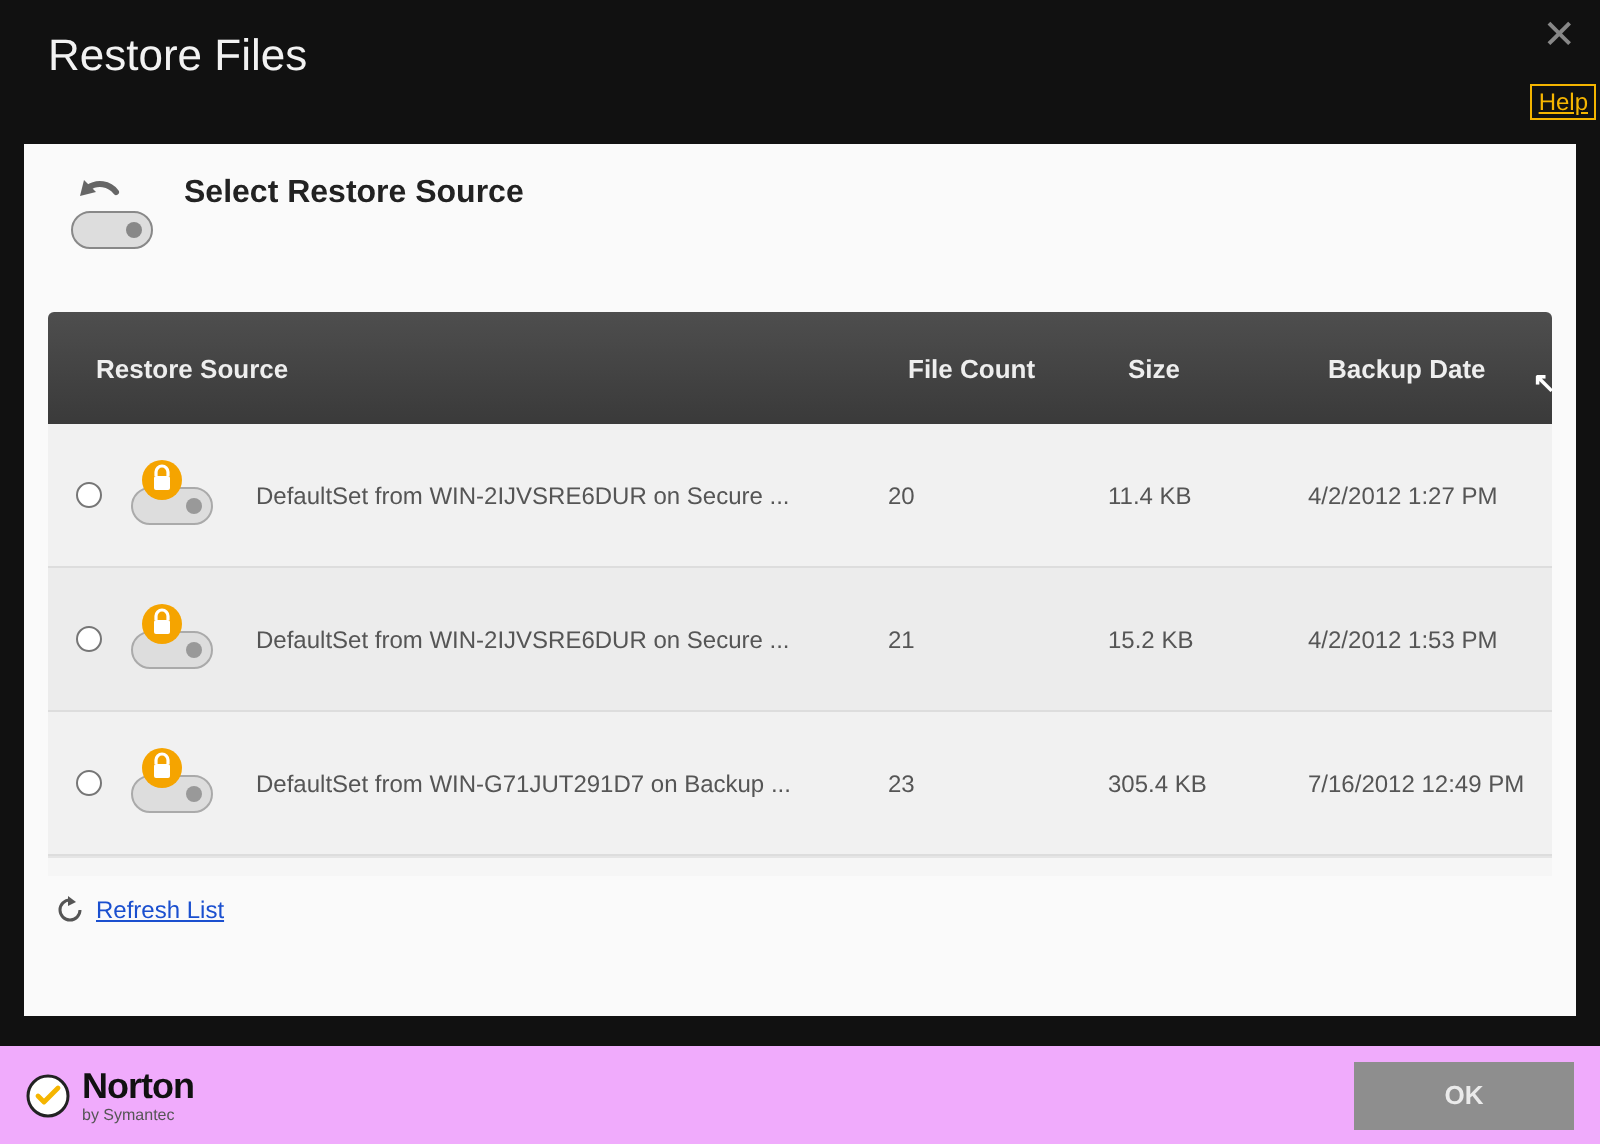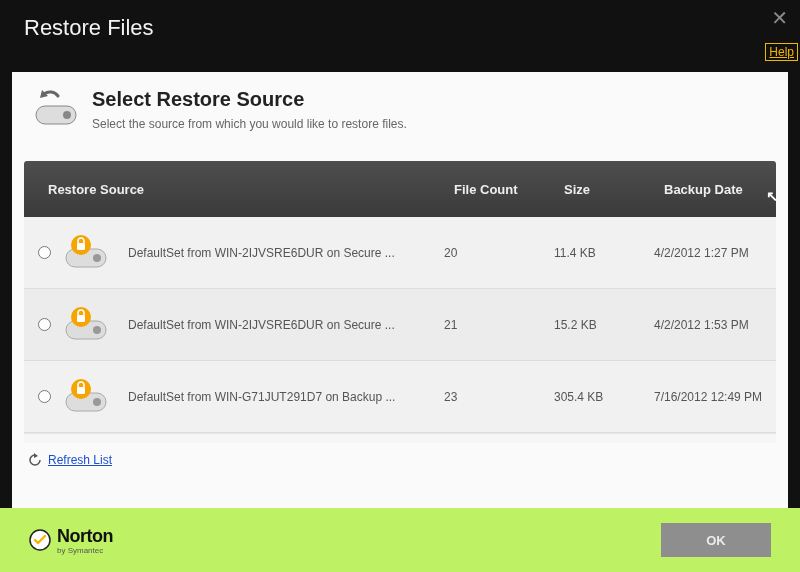--- a/index.html
+++ b/index.html
@@ -6,40 +6,40 @@
   html, body { width: 800px; height: 572px; overflow: hidden; font-family: Arial, Helvetica, sans-serif; background: #000; }
   .window { width: 800px; height: 572px; background: #111; position: relative; }
   .titlebar { height: 55px; display: flex; align-items: center; padding: 0 24px; color: #f2f2f2; }
   .titlebar h1 { font-size: 22px; font-weight: 400; }
   .close-x { position: absolute; top: 8px; right: 12px; color: #888; font-size: 20px; cursor: pointer; line-height: 1; user-select: none; }
   .help-box { position: absolute; top: 42px; right: 2px; }
   .help-link { color: #f5b500; text-decoration: underline; font-size: 12px; border: 1px solid #f5b500; padding: 1px 3px; cursor: pointer; }
   .body-panel { position: absolute; left: 12px; right: 12px; top: 72px; bottom: 64px; background: #fafafa; }
   .section-header { display: flex; gap: 14px; padding: 16px 22px 14px 22px; }
   .drive-glyph { width: 44px; height: 36px; position: relative; flex: 0 0 44px; margin-top:2px; }
-  .section-header-text h2 { font-size: 20px; font-weight: bold; color: #222; margin-bottom: 6px; }
+  .section-header-text h2 { font-size: 16px; font-weight: bold; color: #222; margin-bottom: 6px; }
   .section-header-text p { font-size: 12px; color: #666; }
   .table-wrap { padding: 0 12px; margin-top: 16px; }
   .table-header { display: grid; grid-template-columns: 420px 110px 100px 1fr; align-items: center; height: 56px; background: linear-gradient(#4e4e4e,#3a3a3a); color: #eee; border-radius: 3px 3px 0 0; font-size: 13px; font-weight: bold; }
   .th { padding: 0 10px; position: relative; }
   .th.first { padding-left: 24px; }
   .cursor { position: absolute; right: -2px; top: 6px; font-size: 14px; color: #fff; }
   .table-body { background: #fff; }
   .row { display: grid; grid-template-columns: 40px 60px 320px 110px 100px 1fr; align-items: center; height: 72px; background: #efefef; border-bottom: 1px solid #ddd; font-size: 12px; color: #555; }
   .row:nth-child(odd){ background:#f1f1f1; }
   .row:nth-child(even){ background:#ececec; }
   .radio-cell { display:flex; justify-content:center; }
   .radio-cell input { cursor: pointer; }
   .icon-cell svg { width: 44px; height: 36px; }
   .name-cell { padding-left: 4px; padding-right: 10px; white-space: nowrap; overflow: hidden; text-overflow: ellipsis; }
   .blank-strip { height: 10px; background: #f6f6f6; border-top: 1px solid #e5e5e5; }
   .refresh-row { padding: 10px 16px 0 16px; display:flex; align-items:center; gap:6px; }
   .refresh-row a { color: #1a4fcf; font-size: 12px; text-decoration: underline; cursor: pointer; }
   .refresh-icon { width:14px; height:14px; display:inline-block; }
-  .footer { position: absolute; left: 0; right: 0; bottom: 0; height: 64px; background: #bef264; display: flex; align-items: center; padding: 0 29px; gap: 10px; }
+  .footer { position: absolute; left: 0; right: 0; bottom: 0; height: 49px; background: #f0abfc; display: flex; align-items: center; padding: 0 13px; gap: 10px; }
   .brand { display:flex; align-items:center; gap:6px; }
   .brand-text { font-family: Arial, sans-serif; }
   .brand-name { font-size: 18px; font-weight: bold; color: #111; letter-spacing: -0.5px; }
   .brand-sub { font-size: 8px; color: #555; display:block; line-height:1; }
   .spacer { flex: 1; }
   .btn { width: 110px; height: 34px; font-size: 13px; font-weight: bold; border: none; cursor: pointer; }
   .btn-ok { background: #8e8e8e; color: #eaeaea; }
   .btn-close { background: linear-gradient(#ffcf33,#f5b000); color: #111; }
   .brand-shield { width:22px; height:22px; }
 </style>
@@ -64,21 +64,20 @@
       <div class="drive-glyph">
         <svg viewBox="0 0 44 36">
           <path d="M10 4 A10 10 0 0 1 24 6" fill="none" stroke="#666" stroke-width="3" stroke-linecap="round"></path>
           <polygon points="8,0 14,6 6,8" fill="#666"></polygon>
           <rect x="2" y="16" rx="9" ry="9" width="40" height="18" fill="#ddd" stroke="#888" stroke-width="1"></rect>
           <circle cx="33" cy="25" r="4" fill="#888"></circle>
         </svg>
       </div>
       <div class="section-header-text">
         <h2>Select Restore Source</h2>
-        <p>Select the source from which you would like to restore files.</p>
       </div>
     </div>
 
     <div class="table-wrap">
       <div class="table-header">
         <div class="th first">Restore Source</div>
         <div class="th">File Count</div>
         <div class="th">Size</div>
         <div class="th">
           <span>Backup Date</span>

